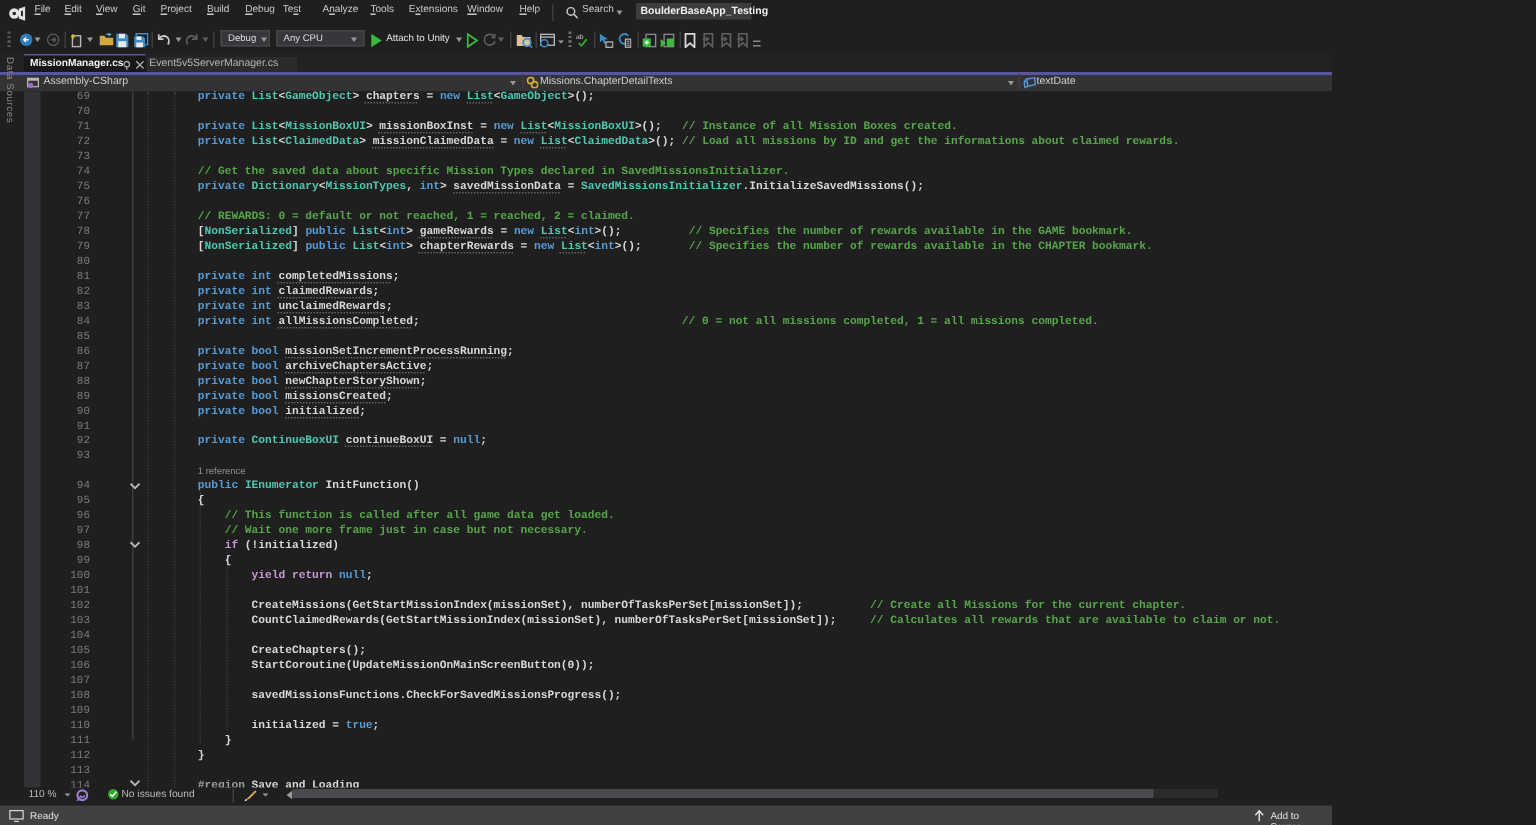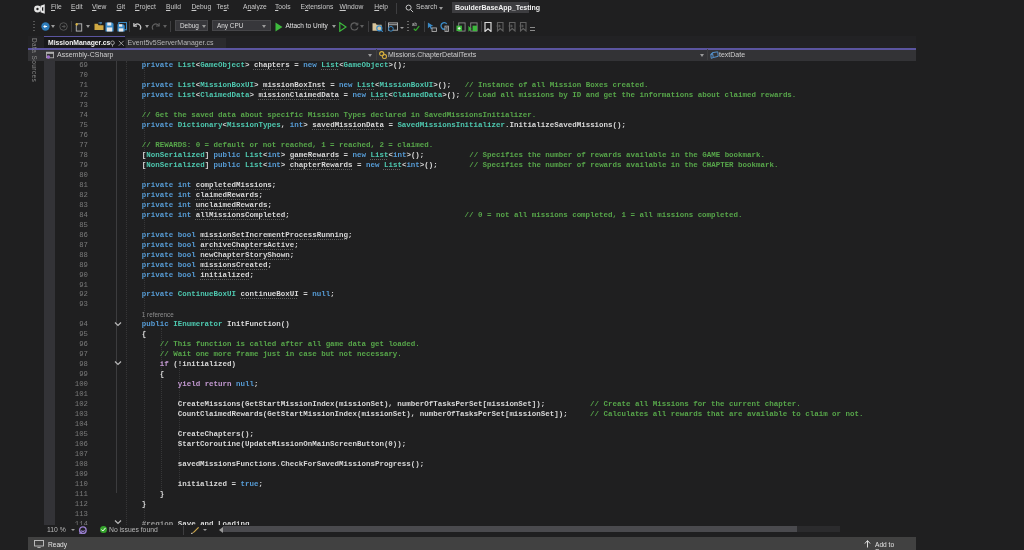--- a/index.html
+++ b/index.html
@@ -1,33 +1,33 @@
 <!DOCTYPE html>
 <html><head>
 <meta charset="utf-8">
 <style>
 html,body{margin:0;padding:0;background:#1f1f20;}
 #root{position:relative;width:888px;height:550px;overflow:hidden;background:#1f1f20;
-  font-family:"Liberation Sans",sans-serif;margin-left:28px;-webkit-font-smoothing:antialiased;}
+  font-family:"Liberation Sans",sans-serif;-webkit-font-smoothing:antialiased;}
 .abs{position:absolute;}
 
 .menu{position:absolute;top:3.4px;font-size:6.7px;color:#c9c9c9;}
 .menu u{text-decoration:underline;text-underline-offset:1px;}
 
 .sep{position:absolute;width:1px;background:#3e3e40;}
 .cb{position:absolute;top:19.5px;height:11.5px;background:#37373b;border:1px solid #464649;box-sizing:border-box;
   font-size:6.4px;color:#dedede;}
 .cb .tx{position:absolute;left:4px;top:1.6px;}
 .dn{position:absolute;width:0;height:0;border-left:2.6px solid transparent;border-right:2.6px solid transparent;border-top:3.2px solid #9a9a9a;}
 
 .tabtxt{position:absolute;font-size:7.1px;}
 
 #nums{position:absolute;left:28px;top:61.2px;width:32px;font-family:"Liberation Mono",monospace;
   font-size:7.3px;line-height:9.97px;color:#7b7b7b;text-align:right;white-space:pre;}
-#code{position:absolute;left:78px;top:61.2px;font-family:"Liberation Mono",monospace;
+#code{position:absolute;left:96px;top:61.2px;font-family:"Liberation Mono",monospace;
   font-size:7.48px;line-height:9.97px;color:#d8d8d8;white-space:pre;font-weight:700;}
 #code div{height:9.97px;}
 #nums div{height:9.97px;}
 .k{color:#569cd6;}
 .t{color:#4ec9b0;}
 .c{color:#57a64a;}
 .pp{color:#c49ad2;}
 .gr{color:#9b9b9b;}
 .u{text-decoration:underline dotted;text-decoration-thickness:1px;text-underline-offset:1.6px;text-decoration-color:rgba(190,190,190,0.42);}
 .lens{font-family:"Liberation Sans",sans-serif;font-size:6.3px;color:#8f8f8f;font-weight:400;}

